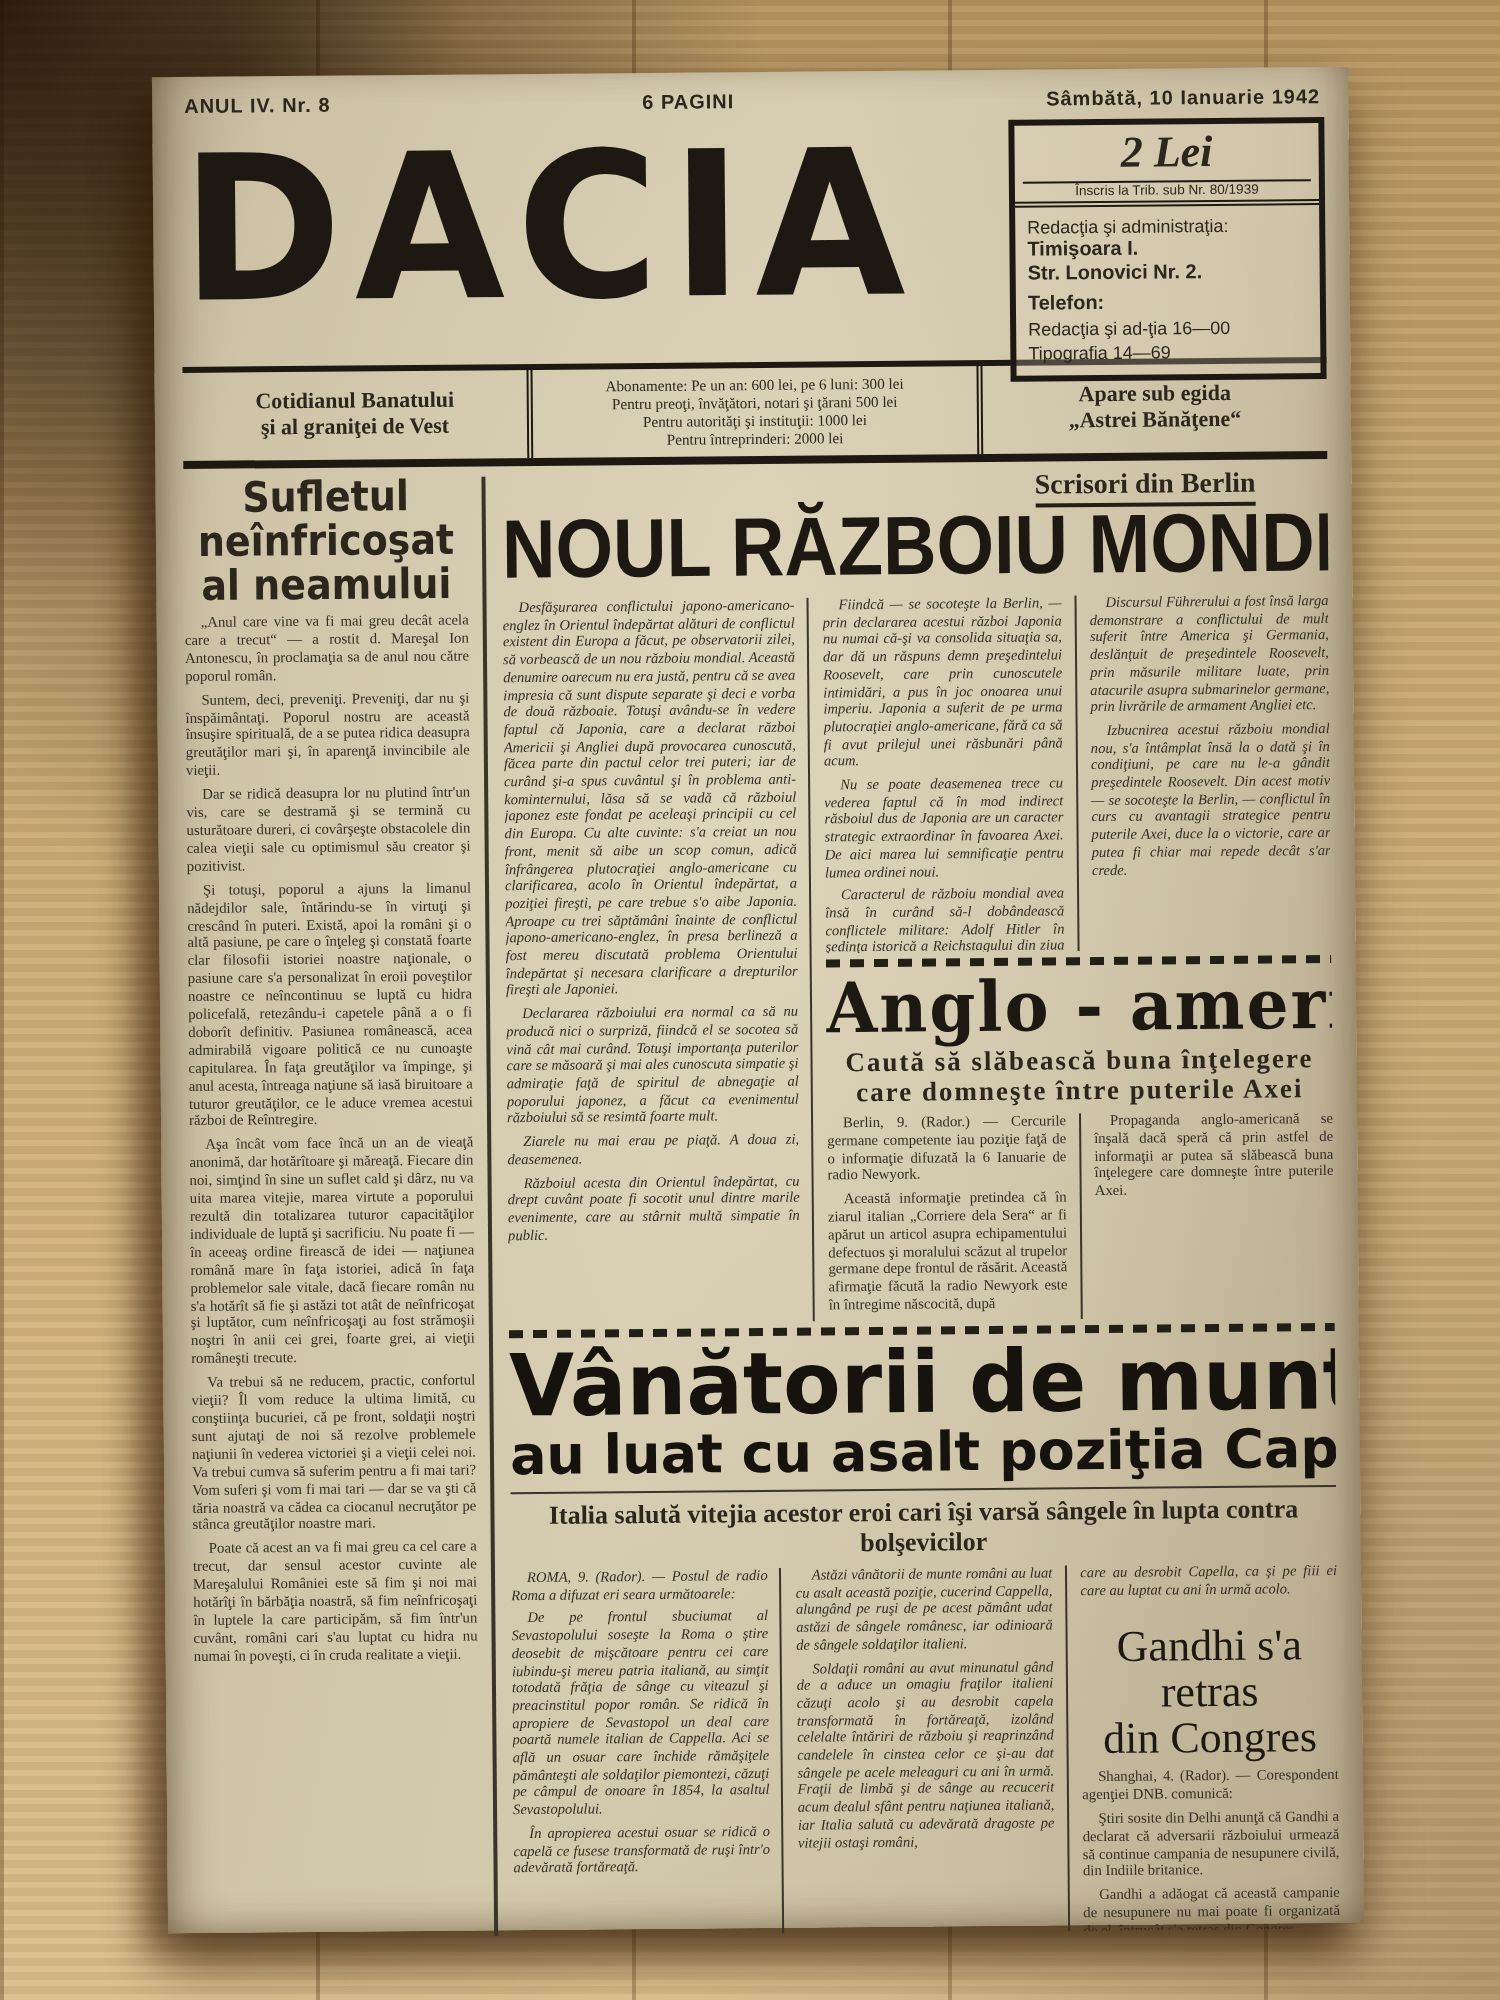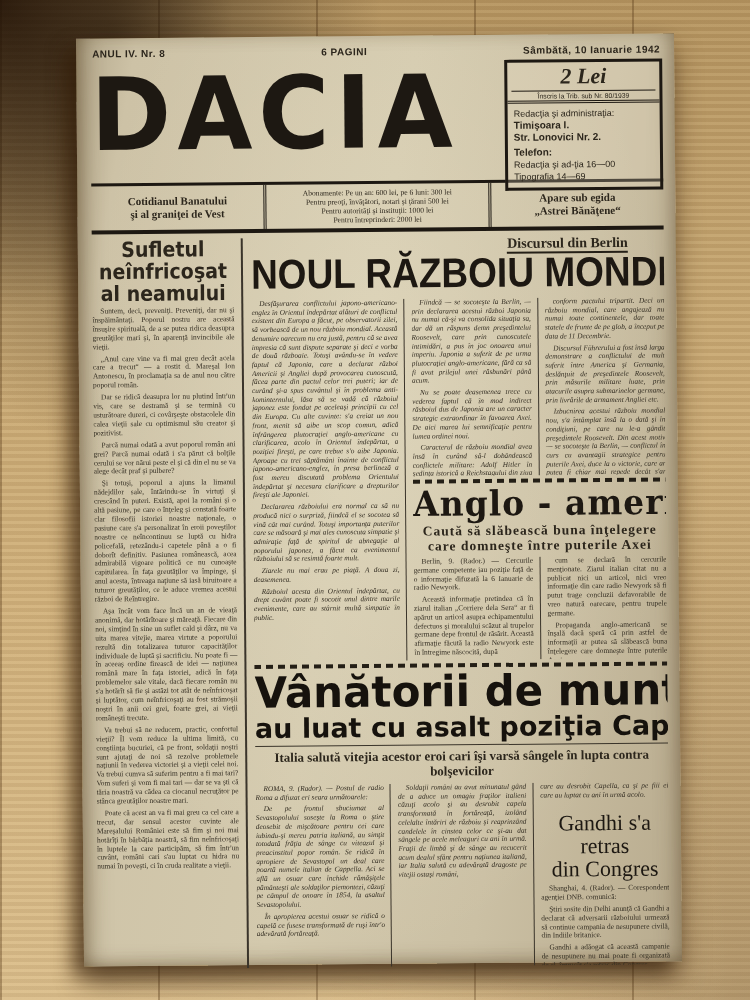--- a/index.html
+++ b/index.html
@@ -164,73 +164,70 @@
     </div>
   </div>
 
   <div class="content">
 
     <div class="left-col">
       <div class="suflet-title">
         <div>Sufletul neînfricoşat</div>
         <div>al neamului</div>
       </div>
+      <p class="body-p">„Anul care vine va fi mai greu decât acela care a trecut“ — a rostit d. Mareşal Ion Antonescu, în proclamaţia sa de anul nou către poporul român.</p>
       <p class="body-p">Suntem, deci, preveniţi. Preveniţi, dar nu şi înspăimântaţi. Poporul nostru are această însuşire spirituală, de a se putea ridica deasupra greutăţilor mari şi, în aparenţă invincibile ale vieţii.</p>
-      <p class="body-p">„Anul care vine va fi mai greu decât acela care a trecut“ — a rostit d. Mareşal Ion Antonescu, în proclamaţia sa de anul nou către poporul român.</p>
       <p class="body-p">Dar se ridică deasupra lor nu plutind într'un vis, care se destramă şi se termină cu usturătoare dureri, ci covârşeşte obstacolele din calea vieţii sale cu optimismul său creator şi pozitivist.</p>
-      <p class="body-p">Parcă numai odată a avut poporul român ani grei? Parcă numai odată i s'a părut că bolţile cerului se vor nărui peste el şi că din el nu se va alege decât praf şi pulbere?</p>
       <p class="body-p">Şi totuşi, poporul a ajuns la limanul nădejdilor sale, întărindu-se în virtuţi şi crescând în puteri. Există, apoi la români şi o altă pasiune, pe care o înţeleg şi constată foarte clar filosofii istoriei noastre naţionale, o pasiune care s'a personalizat în eroii poveştilor noastre ce neîncontinuu se luptă cu hidra policefală, retezându-i capetele până a o fi doborît definitiv. Pasiunea românească, acea admirabilă vigoare politică ce nu cunoaşte capitularea. În faţa greutăţilor va împinge, şi anul acesta, întreaga naţiune să iasă biruitoare a tuturor greutăţilor, ce le aduce vremea acestui război de Reîntregire.</p>
       <p class="body-p">Aşa încât vom face încă un an de vieaţă anonimă, dar hotărîtoare şi măreaţă. Fiecare din noi, simţind în sine un suflet cald şi dârz, nu va uita marea vitejie, marea virtute a poporului rezultă din totalizarea tuturor capacităţilor individuale de luptă şi sacrificiu. Nu poate fi — în aceeaş ordine firească de idei — naţiunea română mare în faţa istoriei, adică în faţa problemelor sale vitale, dacă fiecare român nu s'a hotărît să fie şi astăzi tot atât de neînfricoşat şi luptător, cum neînfricoşaţi au fost strămoşii noştri în anii cei grei, foarte grei, ai vieţii româneşti trecute.</p>
       <p class="body-p">Va trebui să ne reducem, practic, confortul vieţii? Îl vom reduce la ultima limită, cu conştiinţa bucuriei, că pe front, soldaţii noştri sunt ajutaţi de noi să rezolve problemele naţiunii în vederea victoriei şi a vieţii celei noi. Va trebui cumva să suferim pentru a fi mai tari? Vom suferi şi vom fi mai tari — dar se va şti că tăria noastră va cădea ca ciocanul necruţător pe stânca greutăţilor noastre mari.</p>
       <p class="body-p">Poate că acest an va fi mai greu ca cel care a trecut, dar sensul acestor cuvinte ale Mareşalului României este să fim şi noi mai hotărîţi în bărbăţia noastră, să fim neînfricoşaţi în luptele la care participăm, să fim într'un cuvânt, români cari s'au luptat cu hidra nu numai în poveşti, ci în cruda realitate a vieţii.</p>
     </div>
 
     <div class="main-col">
 
       <div class="kicker">
-        <span>Discursul din Berlin</span>
+        <span>Scrisori din Berlin</span>
       </div>
       <div class="noul-headline">NOUL RĂZBOIU MONDIAL</div>
 
       <div class="noul-body">
         <div class="ncol1">
           <p class="italic-p">Desfăşurarea conflictului japono-americano-englez în Orientul îndepărtat alături de conflictul existent din Europa a făcut, pe observatorii zilei, să vorbească de un nou războiu mondial. Această denumire oarecum nu era justă, pentru că se avea impresia că sunt dispute separate şi deci e vorba de două războaie. Totuşi avându-se în vedere faptul că Japonia, care a declarat război Americii şi Angliei după provocarea cunoscută, făcea parte din pactul celor trei puteri; iar de curând şi-a spus cuvântul şi în problema anti-kominternului, lăsa să se vadă că războiul japonez este fondat pe aceleaşi principii cu cel din Europa. Cu alte cuvinte: s'a creiat un nou front, menit să aibe un scop comun, adică înfrângerea plutocraţiei anglo-americane cu clarificarea, acolo în Orientul îndepărtat, a poziţiei fireşti, pe care trebue s'o aibe Japonia. Aproape cu trei săptămâni înainte de conflictul japono-americano-englez, în presa berlineză a fost mereu discutată problema Orientului îndepărtat şi necesara clarificare a drepturilor fireşti ale Japoniei.</p>
           <p class="italic-p">Declararea războiului era normal ca să nu producă nici o surpriză, fiindcă el se socotea să vină cât mai curând. Totuşi importanţa puterilor care se măsoară şi mai ales cunoscuta simpatie şi admiraţie faţă de spiritul de abnegaţie al poporului japonez, a făcut ca evenimentul războiului să se resimtă foarte mult.</p>
           <p class="italic-p">Ziarele nu mai erau pe piaţă. A doua zi, deasemenea.</p>
           <p class="italic-p">Războiul acesta din Orientul îndepărtat, cu drept cuvânt poate fi socotit unul dintre marile evenimente, care au stârnit multă simpatie în public.</p>
         </div>
         <div class="nright">
           <div class="ncols23">
             <div class="ncol2">
               <p class="italic-p">Fiindcă — se socoteşte la Berlin, — prin declararea acestui război Japonia nu numai că-şi va consolida situaţia sa, dar dă un răspuns demn preşedintelui Roosevelt, care prin cunoscutele intimidări, a pus în joc onoarea unui imperiu. Japonia a suferit de pe urma plutocraţiei anglo-americane, fără ca să fi avut prilejul unei răsbunări până acum.</p>
               <p class="italic-p">Nu se poate deasemenea trece cu vederea faptul că în mod indirect răsboiul dus de Japonia are un caracter strategic extraordinar în favoarea Axei. De aici marea lui semnificaţie pentru lumea ordinei noui.</p>
               <p class="italic-p">Caracterul de războiu mondial avea însă în curând să-l dobândească conflictele militare: Adolf Hitler în şedinţa istorică a Reichstagului din ziua de 11 Decembrie, avea să anunţe camaraderia de arme germano-italo-japoneze,</p>
             </div>
             <div class="ncol3">
-              <p class="italic-p">conform pactului tripartit. Deci un războiu mondial, care angajează nu numai toate continentele, dar toate statele de frunte de pe glob, a început pe data de 11 Decembrie.</p>
               <p class="italic-p">Discursul Führerului a fost însă larga demonstrare a conflictului de mult suferit între America şi Germania, deslănţuit de preşedintele Roosevelt, prin măsurile militare luate, prin atacurile asupra submarinelor germane, prin livrările de armament Angliei etc.</p>
               <p class="italic-p">Izbucnirea acestui războiu mondial nou, s'a întâmplat însă la o dată şi în condiţiuni, pe care nu le-a gândit preşedintele Roosevelt. Din acest motiv — se socoteşte la Berlin, — conflictul în curs cu avantagii strategice pentru puterile Axei, duce la o victorie, care ar putea fi chiar mai repede decât s'ar crede.</p>
 
             </div>
           </div>
           <div class="dotted"></div>
 
           <div class="anglo">
             <div class="anglo-headline">Anglo - americanii</div>
             <div class="anglo-sub">
               <div>Caută să slăbească buna înţelegere</div>
               <div>care domneşte între puterile Axei</div>
             </div>
             <div class="anglo-cols">
               <div class="acol acol1">
                 <p class="upright-p">Berlin, 9. (Rador.) — Cercurile germane competente iau poziţie faţă de o informaţie difuzată la 6 Ianuarie de radio Newyork.</p>
                 <p class="upright-p">Această informaţie pretindea că în ziarul italian „Corriere dela Sera“ ar fi apărut un articol asupra echipamentului defectuos şi moralului scăzut al trupelor germane depe frontul de răsărit. Această afirmaţie făcută la radio Newyork este în întregime născocită, după</p>
               </div>
               <div class="acol acol2">
-                <p class="upright-p">cum se declară în cercurile menţionate. Ziarul italian citat nu a publicat nici un articol, nici vreo informaţie din care radio Newyork să fi putut trage concluzii defavorabile de vreo natură oarecare, pentru trupele germane.</p>
                 <p class="upright-p">Propaganda anglo-americană se înşală dacă speră că prin astfel de informaţii ar putea să slăbească buna înţelegere care domneşte între puterile Axei.</p>
 
               </div>
             </div>
           </div>
         </div>
       </div>
 
       <div class="dotted"></div>
 
@@ -238,20 +235,21 @@
         <div class="van-head1">Vânătorii de munte români</div>
         <div class="van-head2">au luat cu asalt poziţia Capella din Crimeea</div>
         <div class="van-sub">Italia salută vitejia acestor eroi cari îşi varsă sângele în lupta contra bolşevicilor</div>
         <div class="van-body">
           <div class="vcol vcol1">
             <p class="italic-p">ROMA, 9. (Rador). — Postul de radio Roma a difuzat eri seara următoarele:</p>
             <p class="italic-p">De pe frontul sbuciumat al Sevastopolului soseşte la Roma o ştire deosebit de mişcătoare pentru cei care iubindu-şi mereu patria italiană, au simţit totodată frăţia de sânge cu viteazul şi preacinstitul popor român. Se ridică în apropiere de Sevastopol un deal care poartă numele italian de Cappella. Aci se află un osuar care închide rămăşiţele pământeşti ale soldaţilor piemontezi, căzuţi pe câmpul de onoare în 1854, la asaltul Sevastopolului.</p>
             <p class="italic-p">În apropierea acestui osuar se ridică o capelă ce fusese transformată de ruşi într'o adevărată fortăreaţă.</p>
           </div>
           <div class="vcol vcol2">
+            <p class="italic-p">Astăzi vânătorii de munte români au luat cu asalt această poziţie, cucerind Cappella, alungând pe ruşi de pe acest pământ udat astăzi de sângele românesc, iar odinioară de sângele soldaţilor italieni.</p>
             <p class="italic-p">Soldaţii români au avut minunatul gând de a aduce un omagiu fraţilor italieni căzuţi acolo şi au desrobit capela transformată în fortăreaţă, izolând celelalte întăriri de războiu şi reaprinzând candelele în cinstea celor ce şi-au dat sângele pe acele meleaguri cu ani în urmă. Fraţii de limbă şi de sânge au recucerit acum dealul sfânt pentru naţiunea italiană, iar Italia salută cu adevărată dragoste pe vitejii ostaşi români,</p>
           </div>
           <div class="vcol vcol3">
             <p class="italic-p" style="text-indent:0">care au desrobit Capella, ca şi pe fiii ei care au luptat cu ani în urmă acolo.</p>
             <div class="dotted"></div>
             <div>
               <div class="gandhi-head">
                 <div>Gandhi s'a retras</div>
                 <div>din Congres</div>
               </div>

